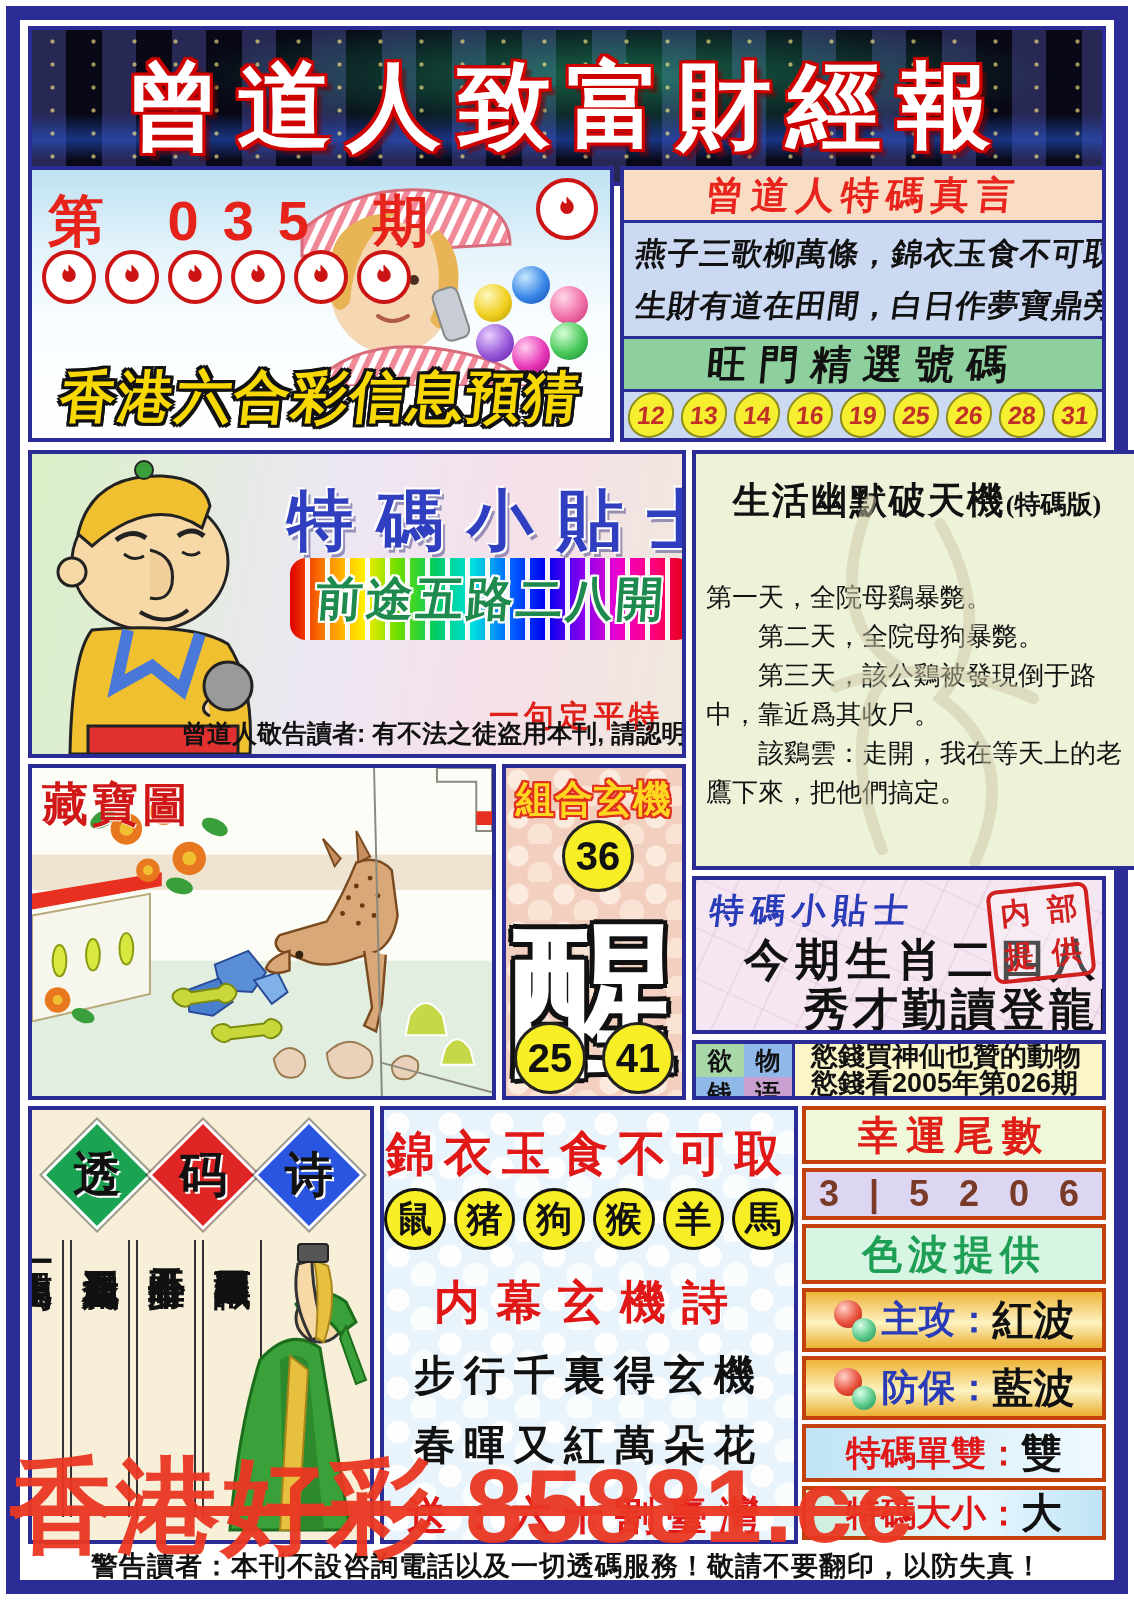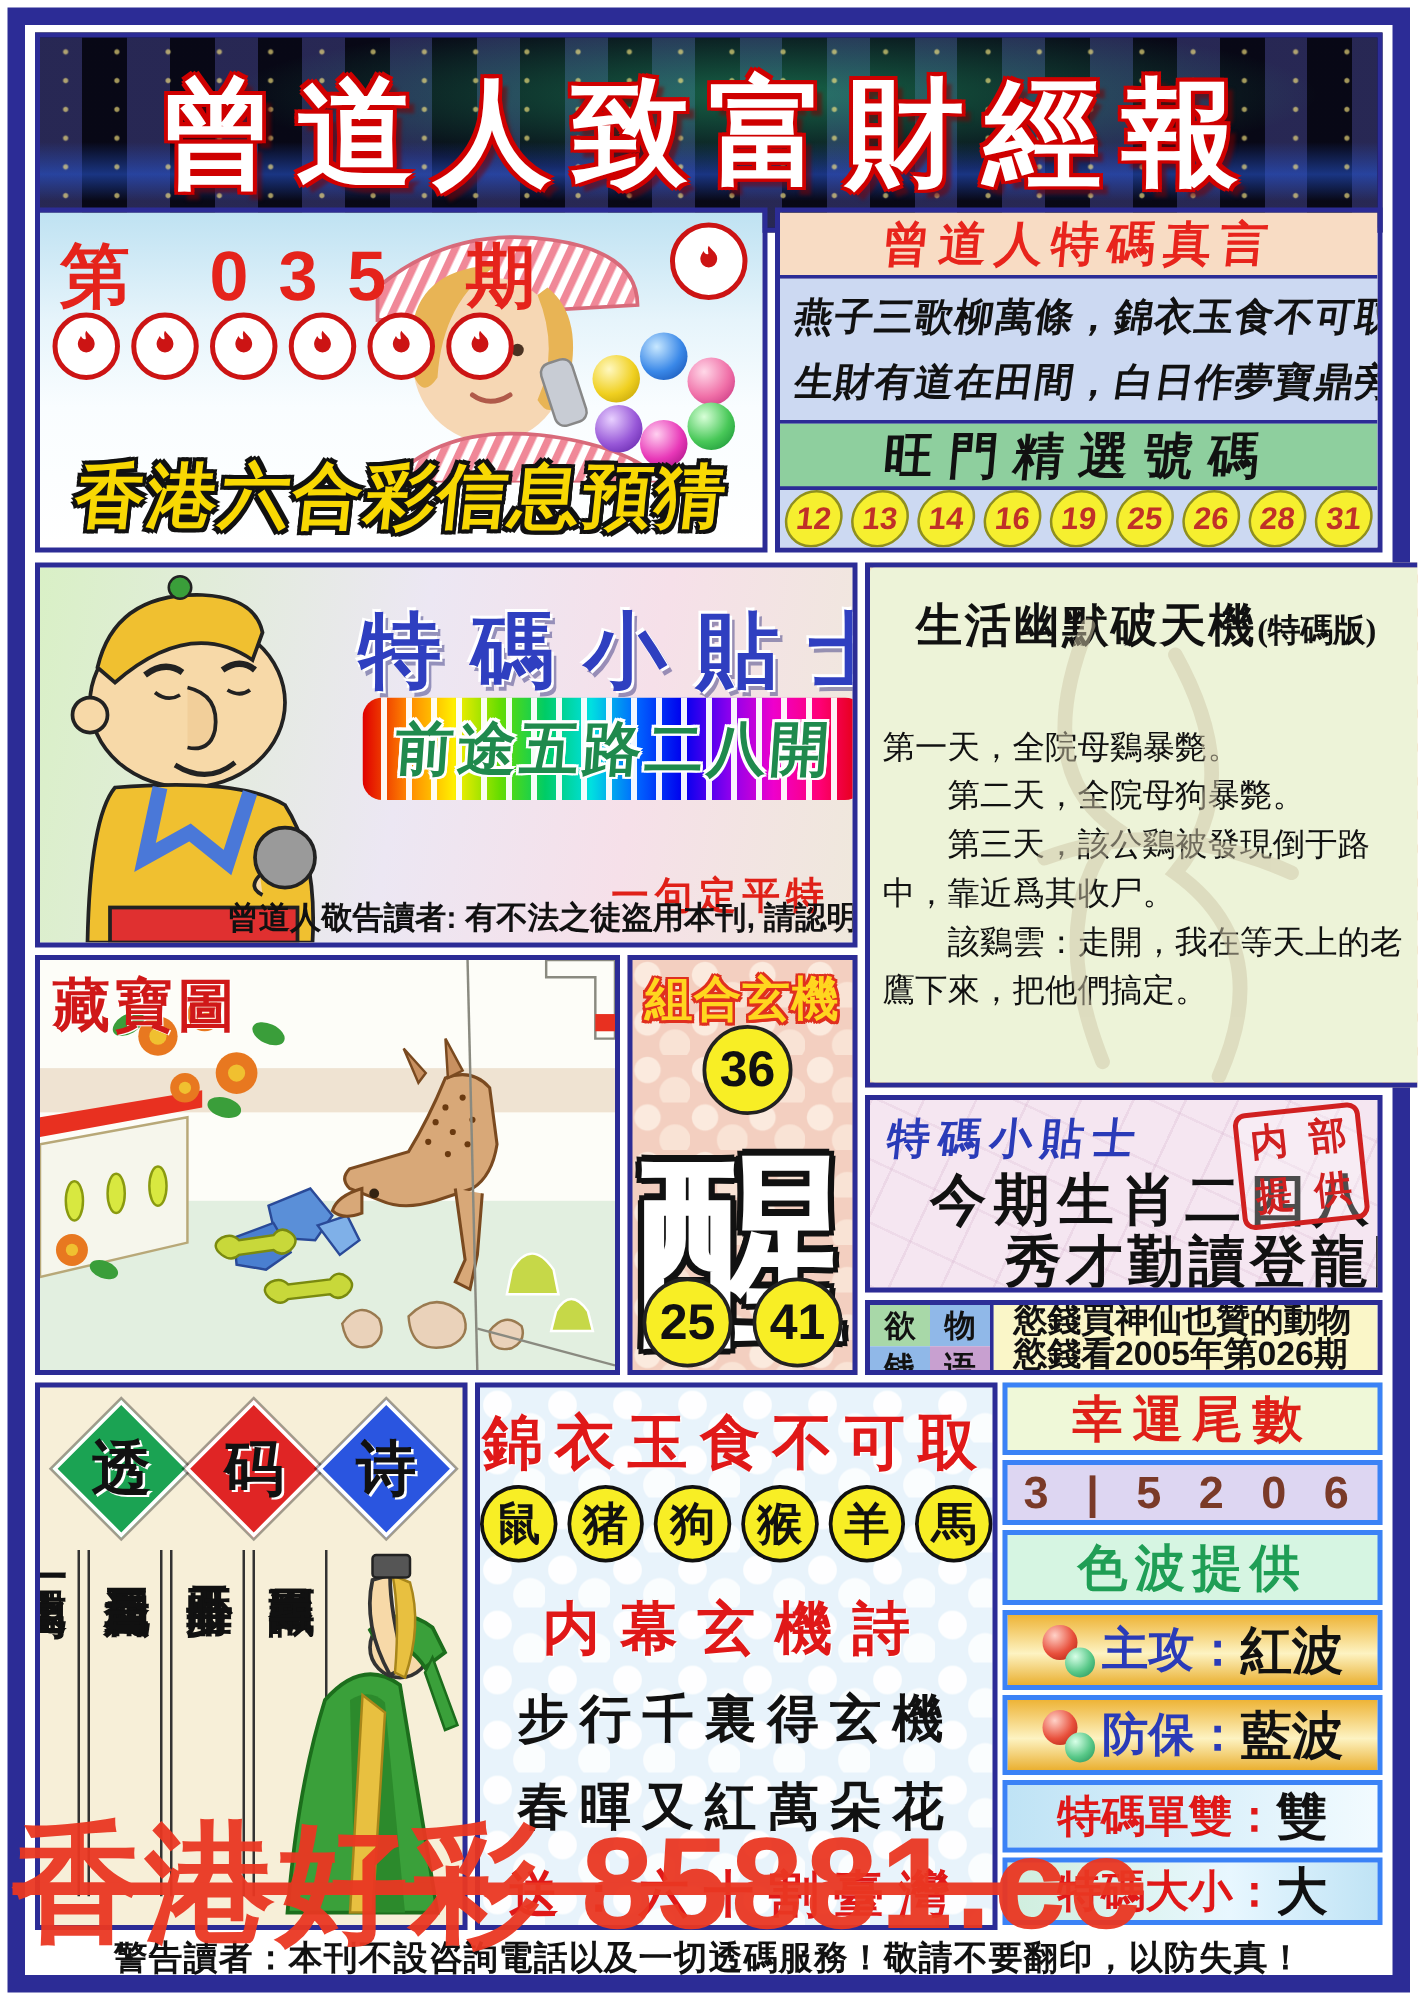--- a/index.html
+++ b/index.html
@@ -157,21 +157,21 @@
   .lucky-sub{position:absolute;left:0;right:0;top:162px;text-align:center;font-size:46px;font-weight:bold;
       color:#e01818;letter-spacing:16px;white-space:nowrap;text-shadow:1px 1px 0 #fff;}
   .lucky-line1{position:absolute;left:0;right:0;top:238px;text-align:center;font-size:41px;font-weight:bold;color:#111;
       letter-spacing:9px;white-space:nowrap;}
   .lucky-line2{position:absolute;left:0;right:0;top:308px;text-align:center;font-size:41px;font-weight:bold;color:#111;
       letter-spacing:9px;white-space:nowrap;}
   .lucky-gift{position:absolute;left:0;right:0;top:378px;text-align:center;font-size:40px;font-weight:bold;
       color:#e01818;letter-spacing:12px;white-space:nowrap;}
 
   
-  .rrow{position:absolute;left:802px;width:304px;border:4px solid #3b82f6;box-sizing:border-box;
+  .rrow{position:absolute;left:802px;width:304px;border:4px solid #c2410c;box-sizing:border-box;
       display:flex;align-items:center;justify-content:center;overflow:hidden;}
   .rrow-tail{top:1106px;height:58px;background:#eff8d8;}
   .rrow-tail span{font-size:40px;font-weight:bold;color:#e02018;letter-spacing:8px;}
   .rrow-digits{top:1168px;height:52px;background:#ddd6f2;}
   .rrow-digits span{font-size:36px;font-weight:bold;color:#7a3a28;letter-spacing:10px;}
   .rrow-wave{top:1224px;height:60px;background:#d6f5e2;}
   .rrow-wave span{font-size:40px;font-weight:bold;color:#1f9e55;letter-spacing:6px;}
   .rrow-main{top:1288px;height:64px;background:linear-gradient(180deg,#eeb437,#fdf3c2 55%,#eab031);}
   .rrow-guard{top:1356px;height:64px;background:linear-gradient(180deg,#eeb437,#fdf3c2 55%,#eab031);}
   .rrow-oe{top:1424px;height:58px;background:linear-gradient(90deg,#bfe3f5,#f2fbff);}

